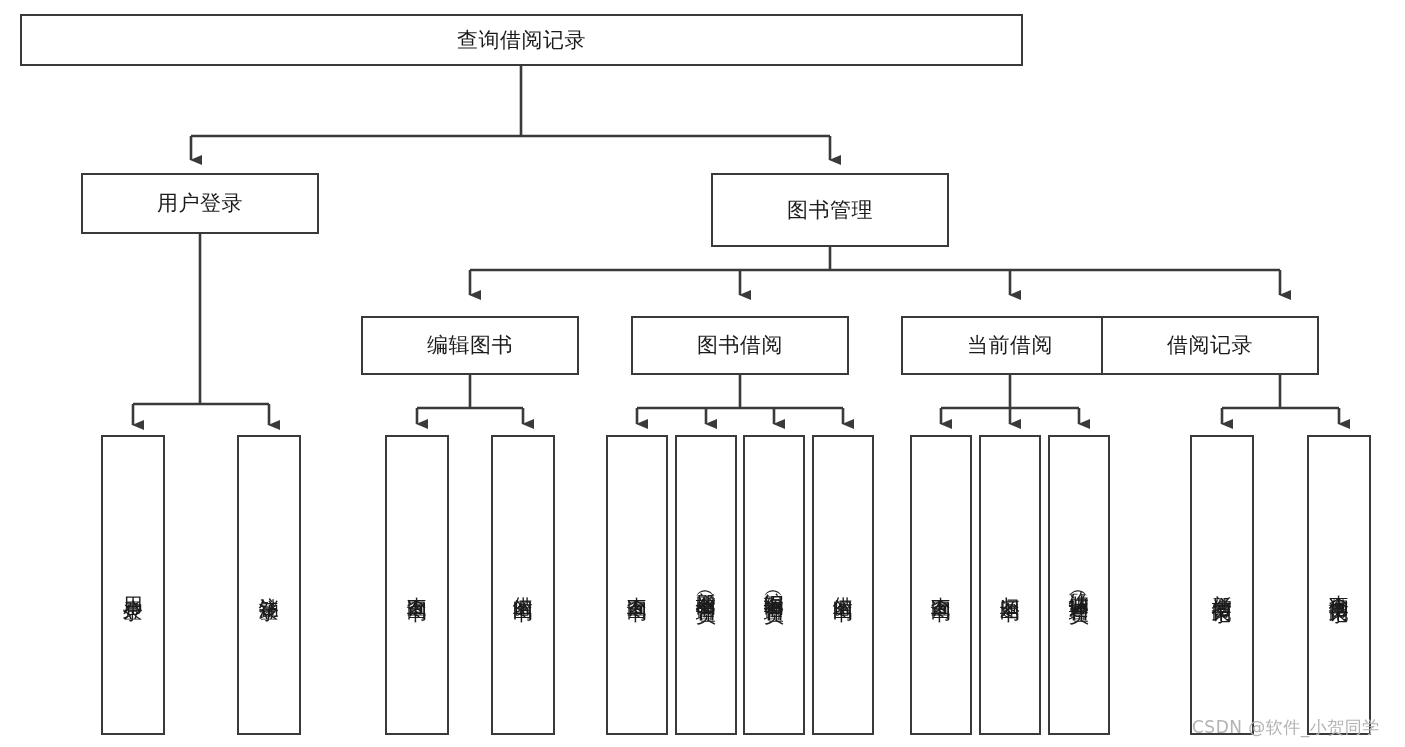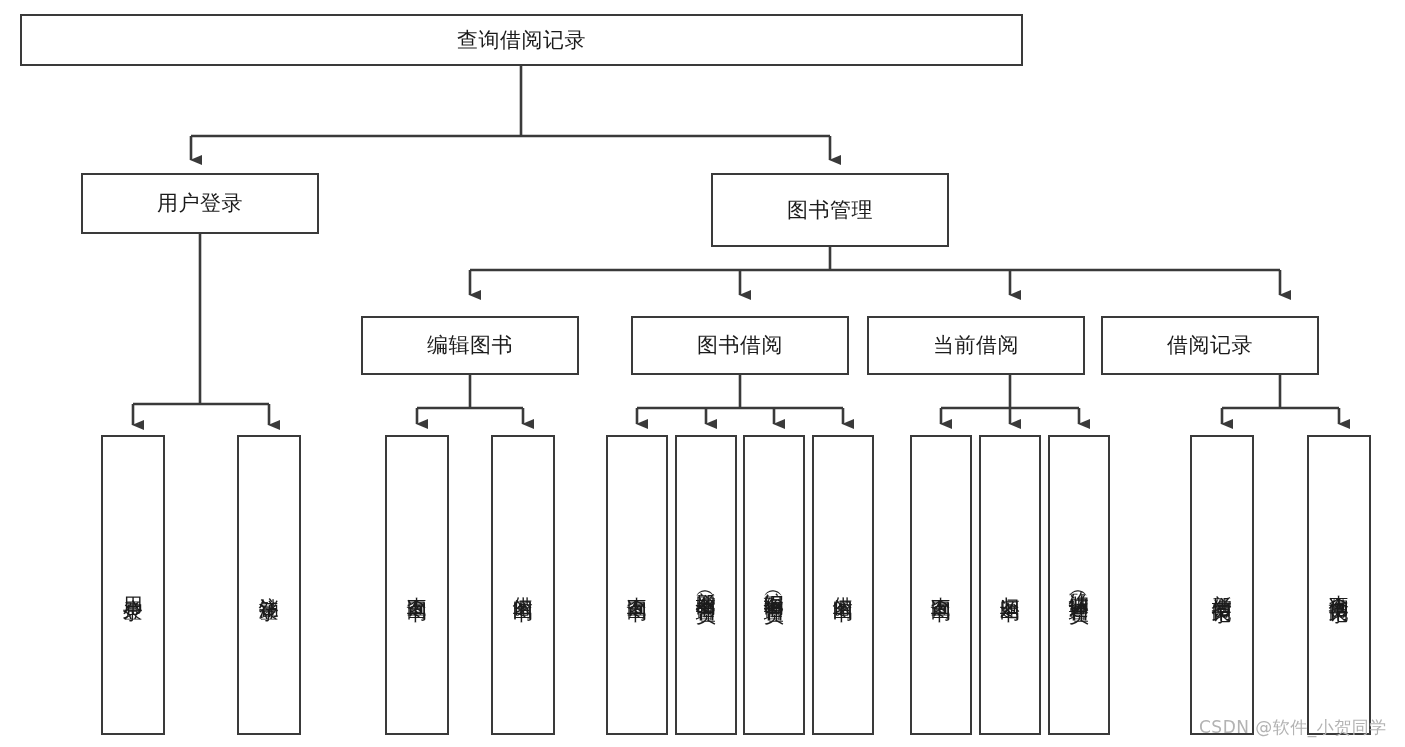--- a/index.html
+++ b/index.html
@@ -54,21 +54,20 @@
     white-space: nowrap;
     text-align: center;
   }
   .watermark {
     position: absolute;
     color: #b3b3b3;
     font-size: 17px;
     letter-spacing: 0.5px;
     white-space: nowrap;
     pointer-events: none;
-    padding-left: 7px;
   }
 </style>
 </head>
 <body>
 
 <div id="canvas">
 
   <svg id="diagram-svg" viewBox="0 0 1405 747" xmlns="http://www.w3.org/2000/svg">
     <defs>
       <marker id="arrowhead" markerWidth="10" markerHeight="12" refX="5" refY="11" orient="auto" markerUnits="userSpaceOnUse">
@@ -134,21 +133,21 @@
   </div>
 
   <div class="node-box node-h" style="left:361px; top:316px; width:218px; height:59px;">
     <span class="node-label">编辑图书</span>
   </div>
 
   <div class="node-box node-h" style="left:631px; top:316px; width:218px; height:59px;">
     <span class="node-label">图书借阅</span>
   </div>
 
-  <div class="node-box node-h" style="left:867px; top:316px; width:218px; height:59px;">
+  <div class="node-box node-h" style="left:901px; top:316px; width:218px; height:59px;">
     <span class="node-label">当前借阅</span>
   </div>
 
   <div class="node-box node-h" style="left:1101px; top:316px; width:218px; height:59px;">
     <span class="node-label">借阅记录</span>
   </div>
 
   <div class="node-box node-v" style="left:101px; top:435px; width:64px; height:300px;">
     <span class="node-label">用户登录</span>
   </div>

